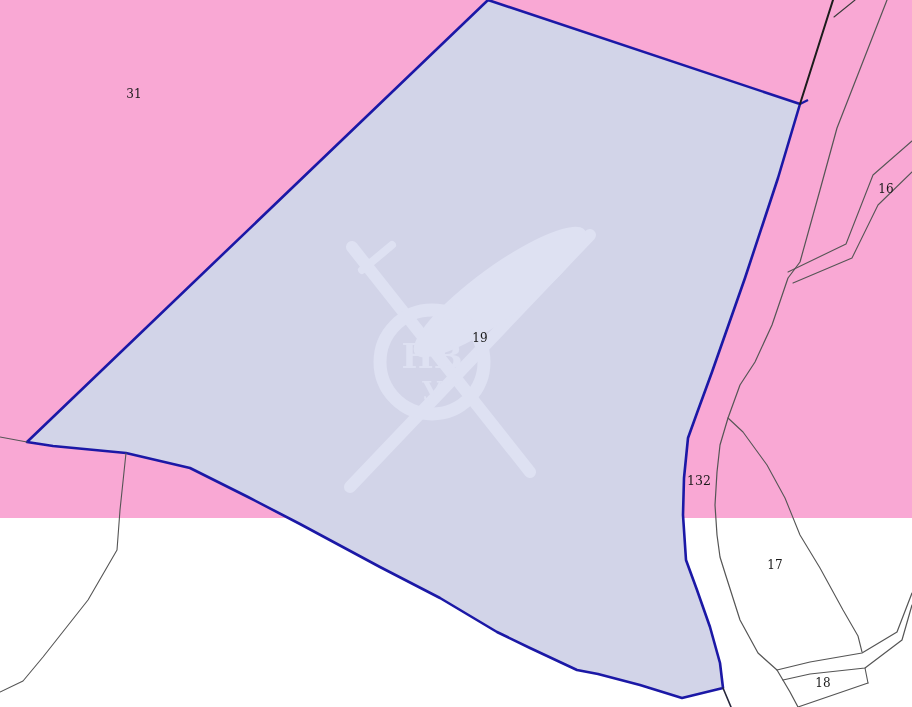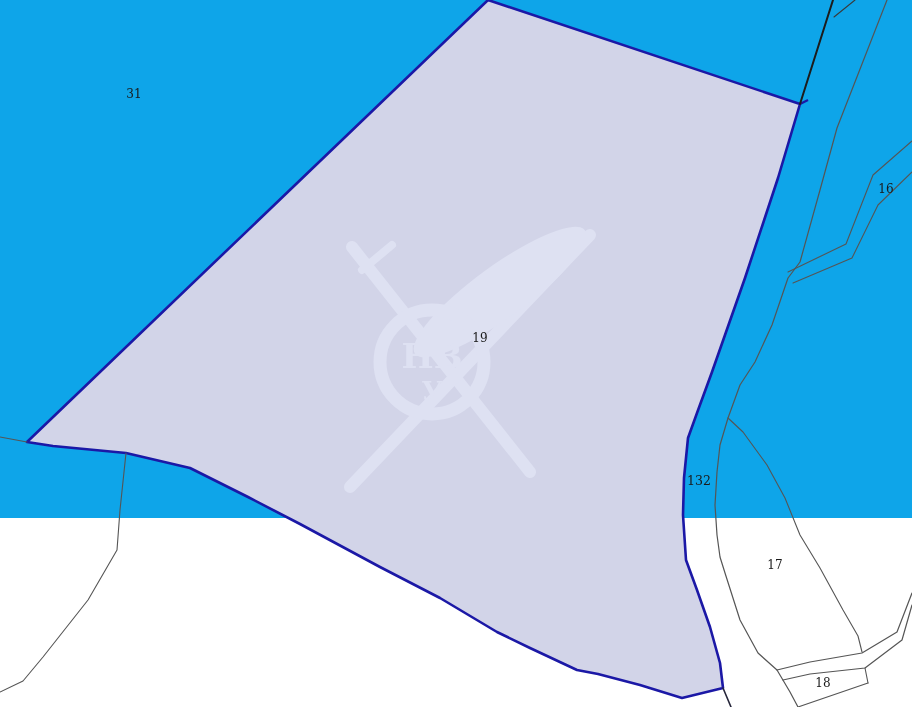--- a/index.html
+++ b/index.html
@@ -5,21 +5,21 @@
   html, body {
     margin: 0; padding: 0;
     width: 912px; height: 707px;
     overflow: hidden;
     background: #ffffff;
     font-family: "DejaVu Serif", "Liberation Serif", serif;
   }
   #map-wrap {
     position: relative;
     width: 912px; height: 518px;
-    background: #0ea5e9;
+    background: #f9a8d4;
   }
   svg { display: block; }
   text.parcel-label {
     font-family: "DejaVu Serif", "Liberation Serif", serif;
     user-select: none;
   }
 </style>
 </head>
 <body>
 

